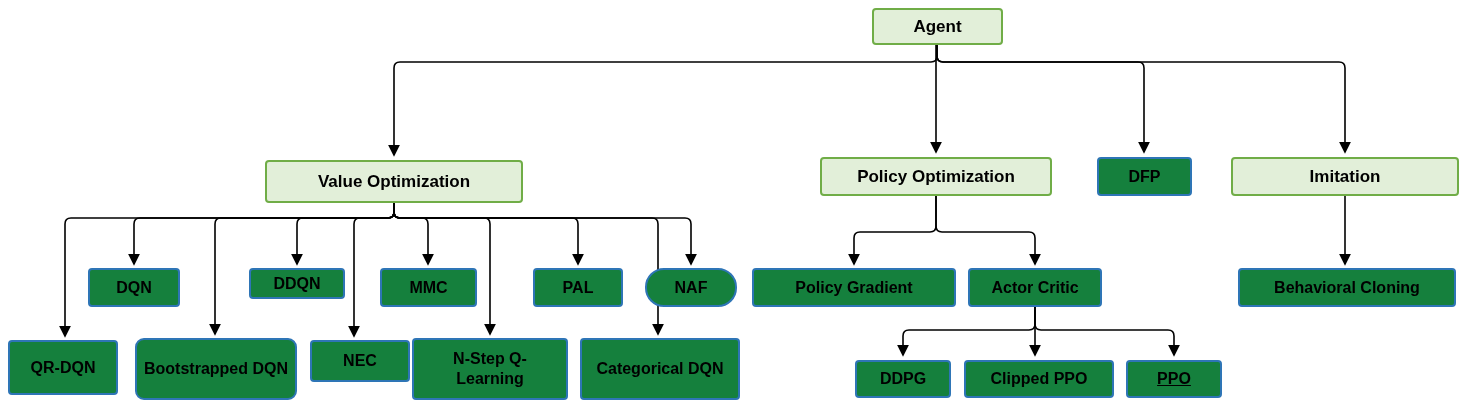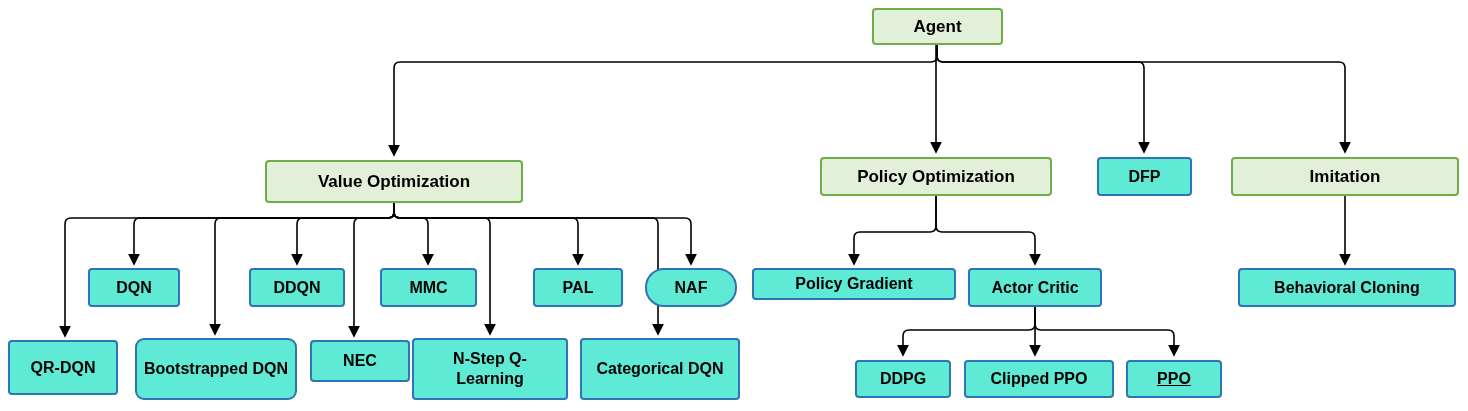--- a/index.html
+++ b/index.html
@@ -41,21 +41,21 @@
     border-radius: 4px;
     line-height: 1.25;
     padding: 12px 6px;
   }
   .node.green {
     background: #e2efd9;
     border: 2px solid #70ad47;
     font-size: 17px;
   }
   .node.blue {
-    background: #5eead4;
+    background: #15803d;
     border: 2px solid #2e75b6;
     font-size: 16px;
   }
 </style>
 </head>
 <body>
 
 <div id="canvas">
 
   <svg id="edges-svg" viewBox="0 0 1468 411" xmlns="http://www.w3.org/2000/svg">
@@ -92,32 +92,32 @@
   </svg>
 
   <div class="node green" style="left:872px; top:8px; width:131px; height:37px;">Agent</div>
 
   <div class="node green" style="left:265px; top:160px; width:258px; height:43px;">Value Optimization</div>
   <div class="node green" style="left:820px; top:157px; width:232px; height:39px;">Policy Optimization</div>
   <div class="node blue" style="left:1097px; top:157px; width:95px; height:39px;">DFP</div>
   <div class="node green" style="left:1231px; top:157px; width:228px; height:39px;">Imitation</div>
 
   <div class="node blue" style="left:88px; top:268px; width:92px; height:39px;">DQN</div>
-  <div class="node blue" style="left:249px; top:268px; width:96px; height:39px;">DDQN</div>
+  <div class="node blue" style="left:249px; top:268px; width:96px; height:31px;">DDQN</div>
   <div class="node blue" style="left:380px; top:268px; width:97px; height:39px;">MMC</div>
   <div class="node blue" style="left:533px; top:268px; width:90px; height:39px;">PAL</div>
   <div class="node blue" style="left:645px; top:268px; width:92px; height:39px;border-radius:19px;">NAF</div>
 
   <div class="node blue" style="left:8px; top:340px; width:110px; height:55px;text-align:center;">QR-DQN</div>
   <div class="node blue" style="left:135px; top:338px; width:162px; height:62px;border-radius:9px;">Bootstrapped DQN</div>
   <div class="node blue" style="left:310px; top:340px; width:100px; height:42px;">NEC</div>
   <div class="node blue" style="left:412px; top:338px; width:156px; height:62px;">N-Step Q-Learning</div>
   <div class="node blue" style="left:580px; top:338px; width:160px; height:62px;">Categorical DQN</div>
 
-  <div class="node blue" style="left:752px; top:268px; width:204px; height:32px;">Policy Gradient</div>
+  <div class="node blue" style="left:752px; top:268px; width:204px; height:39px;">Policy Gradient</div>
   <div class="node blue" style="left:968px; top:268px; width:134px; height:39px;text-align:center;">Actor Critic</div>
 
   <div class="node blue" style="left:855px; top:360px; width:96px; height:38px;">DDPG</div>
   <div class="node blue" style="left:964px; top:360px; width:150px; height:38px;">Clipped PPO</div>
   <div class="node blue" style="left:1126px; top:360px; width:96px; height:38px;text-decoration:underline;">PPO</div>
 
   <div class="node blue" style="left:1238px; top:268px; width:218px; height:39px;">Behavioral Cloning</div>
 
 </div>
 

